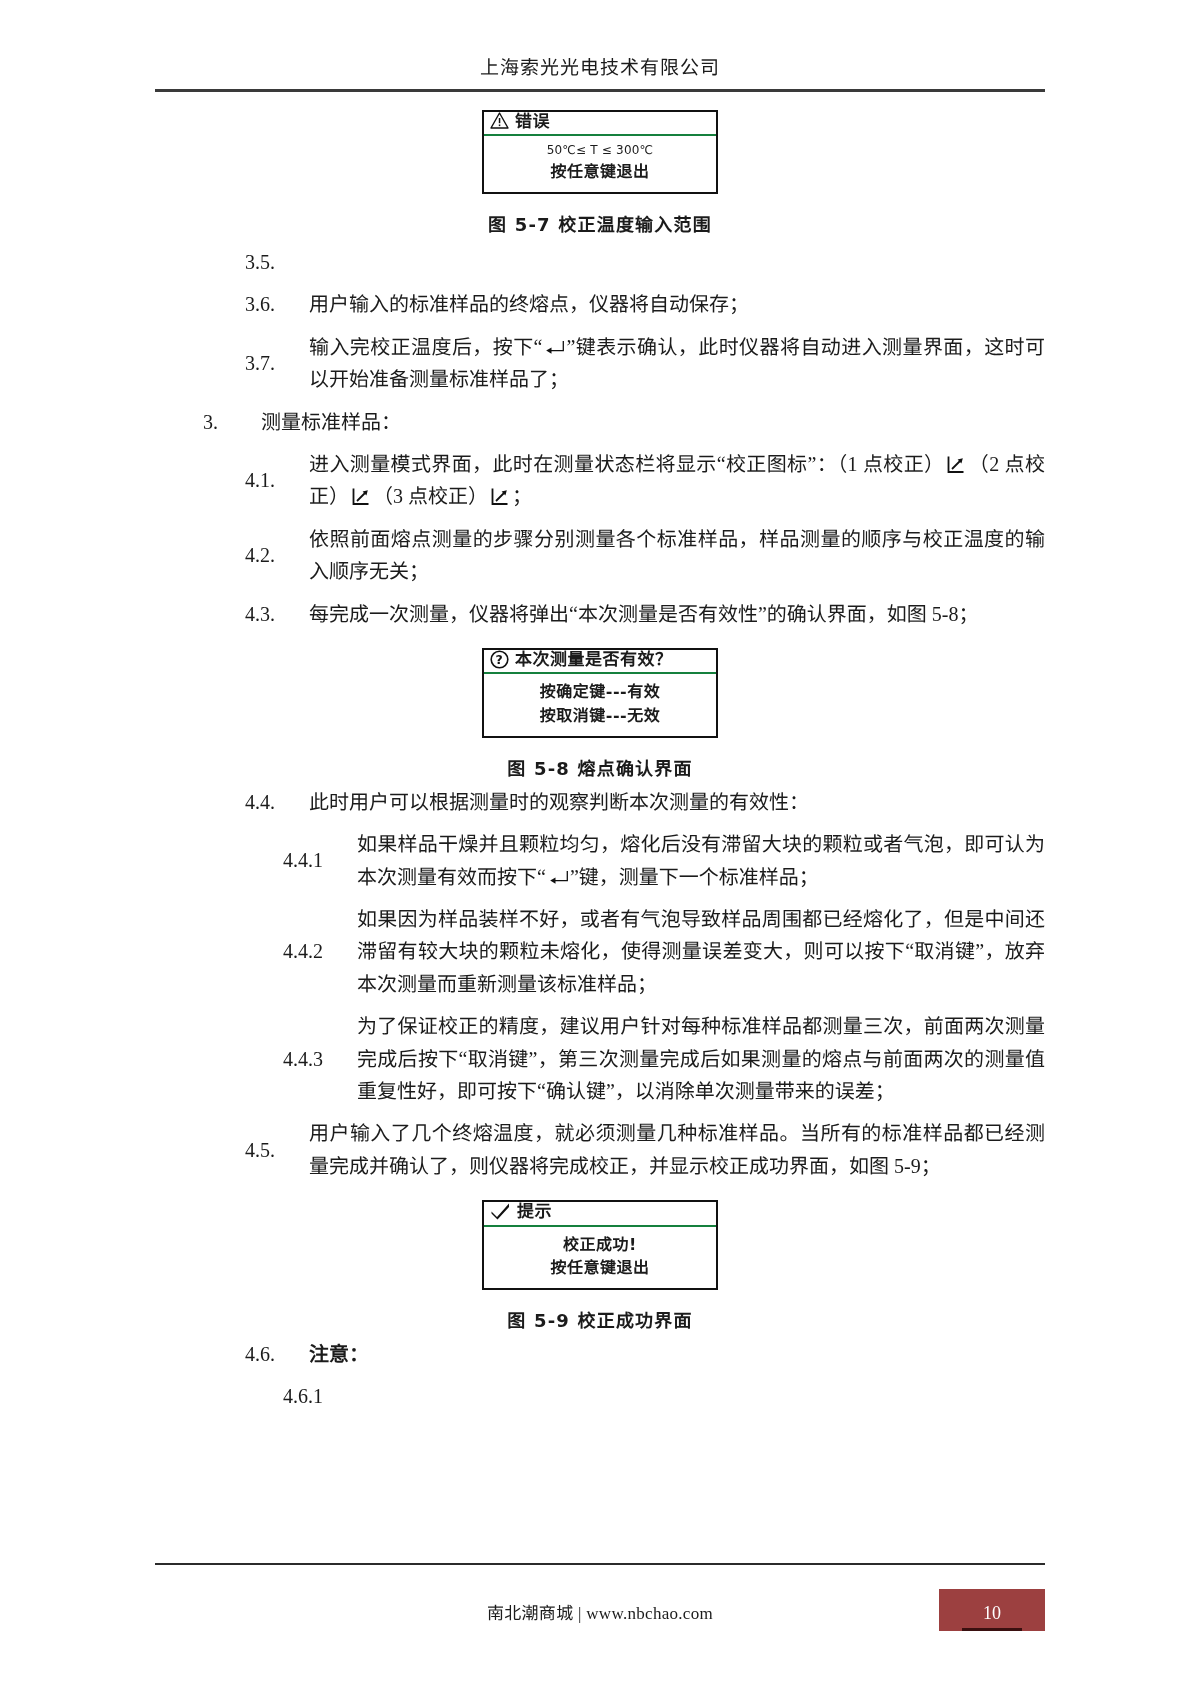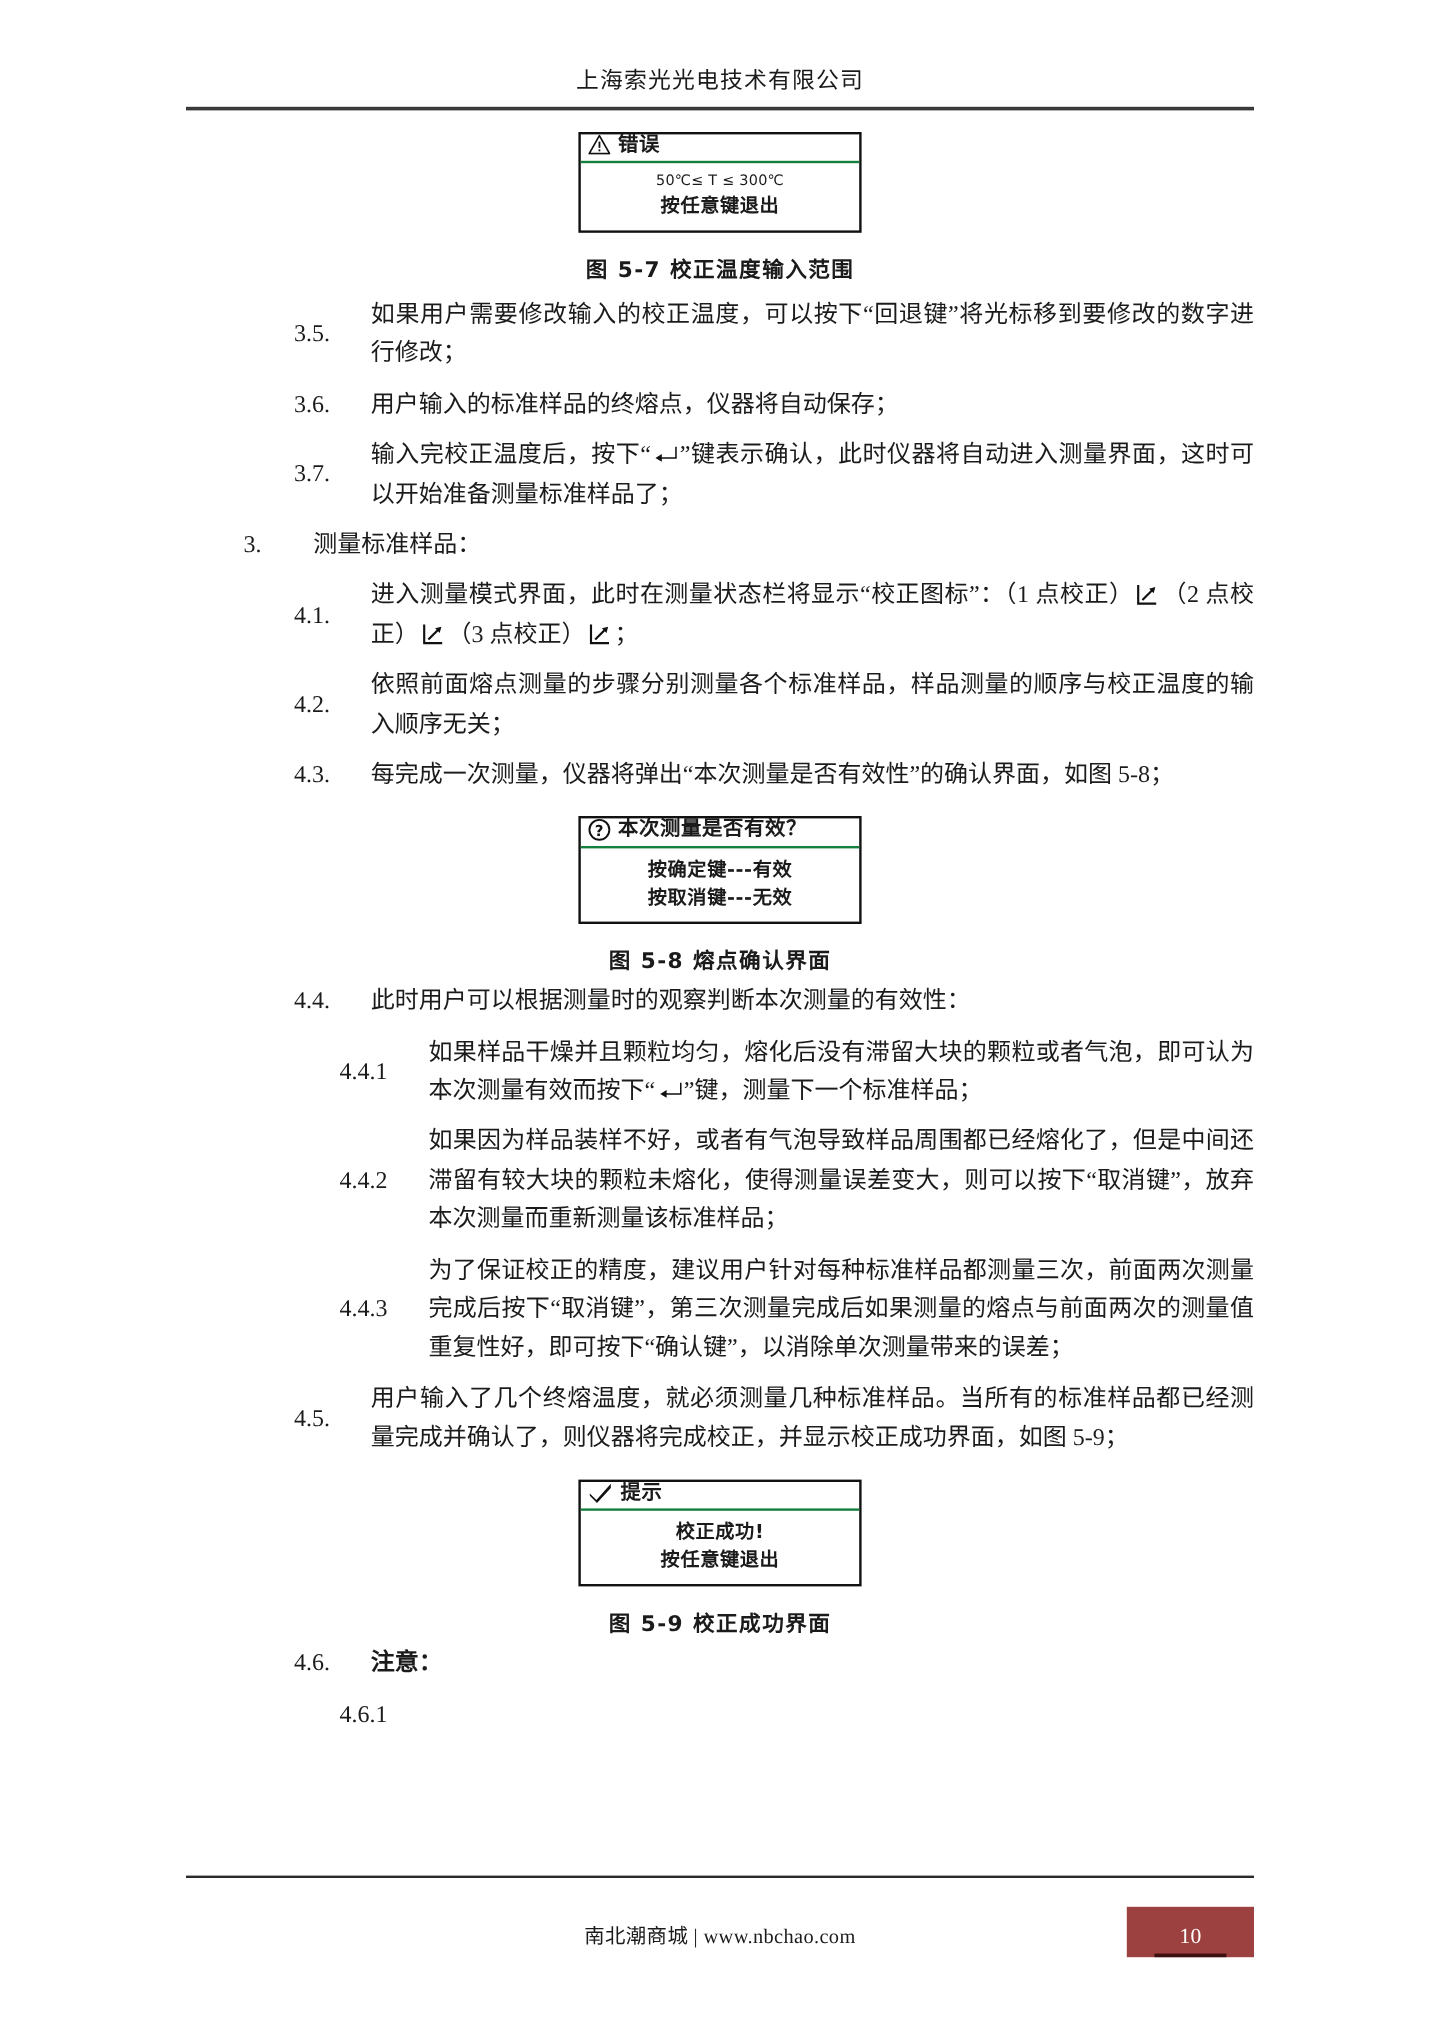--- a/index.html
+++ b/index.html
@@ -208,21 +208,20 @@
       <div class="lcd-body">
         <div class="row-range">50℃≤ T ≤ 300℃</div>
         <div>按任意键退出</div>
       </div>
     </div>
   </div>
   <div class="fig-caption">图 5-7 校正温度输入范围</div>
 
   <div class="item lvl-2">
     <span class="num">3.5.</span>
-    <span class="txt">如果用户需要修改输入的校正温度，可以按下“回退键”将光标移到要修改的数字进行修改；</span>
   </div>
 
   <div class="item lvl-2">
     <span class="num">3.6.</span>
     <span class="txt">用户输入的标准样品的终熔点，仪器将自动保存；</span>
   </div>
 
   <div class="item lvl-2">
     <span class="num">3.7.</span>
     <span class="txt"><span>输入完校正温度后，按下“</span><span class="enter-key"><svg width="22" height="14" viewBox="0 0 22 14">

